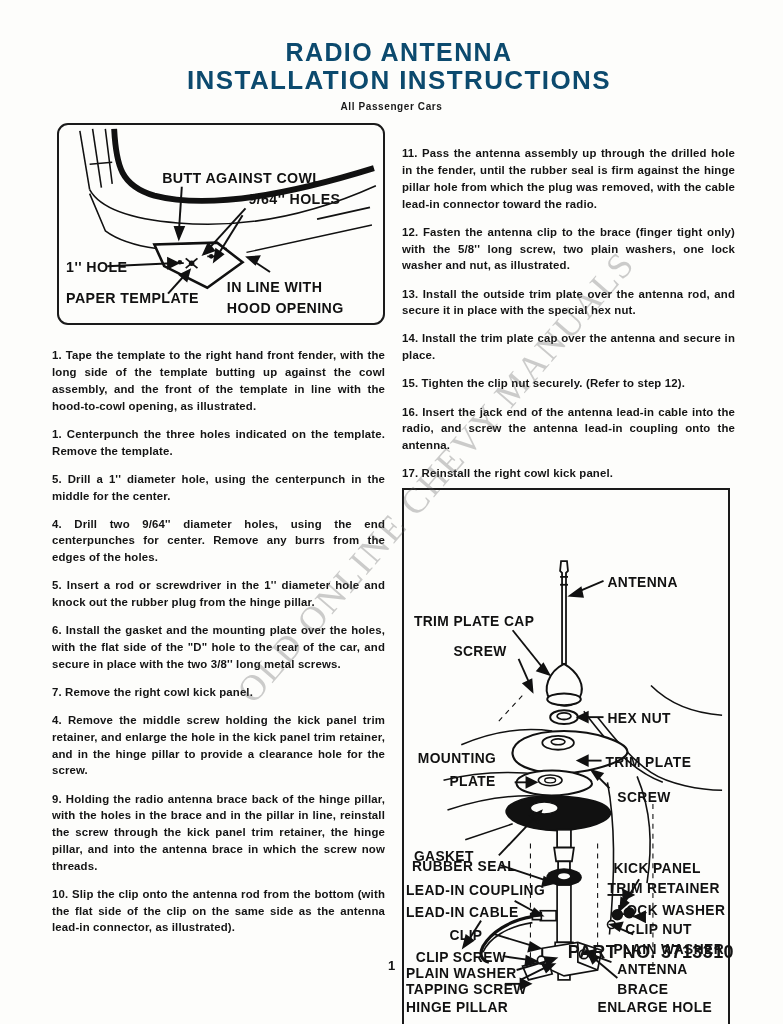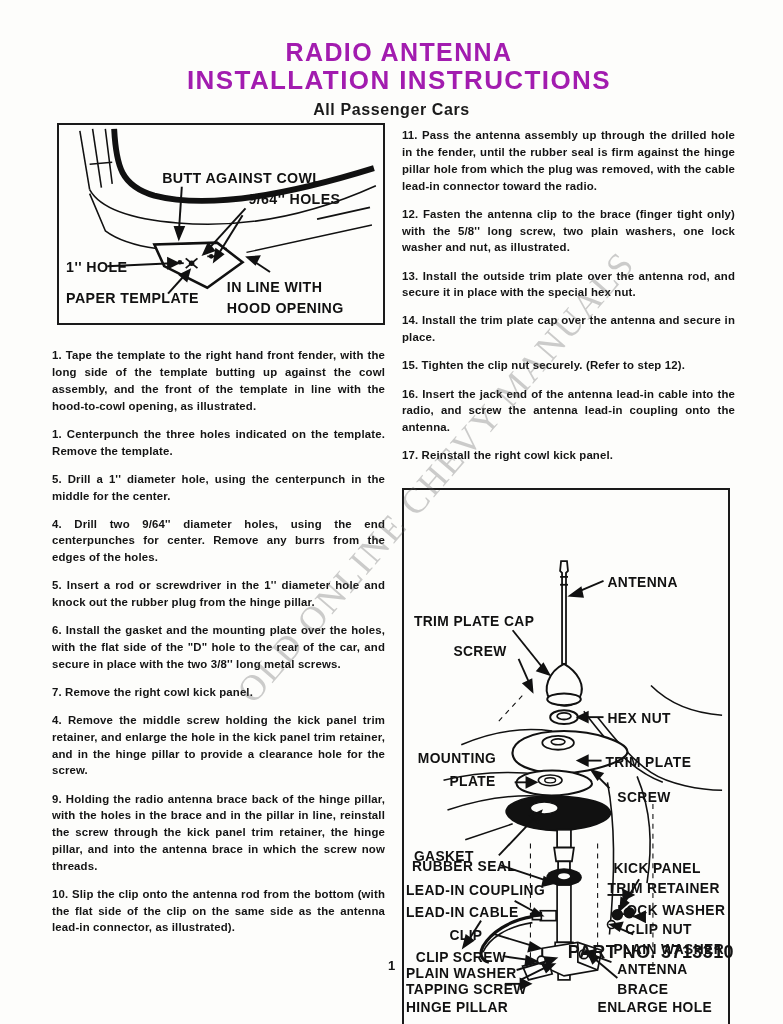--- a/index.html
+++ b/index.html
@@ -52,61 +52,61 @@
     position: absolute;
     left: 0;
     top: 38px;
     width: 783px;
     text-align: center;
   }
   .hd-line1, .hd-line2 {
     font-family: "Liberation Sans", sans-serif;
     font-weight: bold;
     letter-spacing: 1.4px;
-    color: #a21caf;
+    color: #0c4a6e;
     line-height: 1.12;
     padding-left: 15px;
   }
   .hd-line1 { font-size: 25px; }
   .hd-line2 { font-size: 26px; }
   .hd-sub {
-    font-size: 16px;
+    font-size: 10px;
     font-weight: bold;
     letter-spacing: 0.6px;
     margin-top: 6px;
     color: #1a1a1a;
   }
 
   
   .col {
     position: absolute;
     width: 333px;
   }
   #col-left  { left: 52px;  top: 336px; }
-  #col-right { left: 402px; top: 116px; }
+  #col-right { left: 402px; top: 134px; }
 
   .step {
     font-size: 11.4px;
     line-height: 1.47;
     text-align: justify;
     font-weight: bold;
     color: #141414;
     margin-bottom: 11px;
     letter-spacing: 0.15px;
   }
 
   
   .fig-box {
     position: absolute;
     border: 2px solid #1a1a1a;
     background: #fdfdfb;
     box-sizing: border-box;
     overflow: hidden;
   }
-  #fig-top { left: 57px; top: 123px; width: 328px; height: 202px; }
+  #fig-top { left: 57px; top: 123px; width: 328px; height: 202px; border-radius: 11px; }
   #fig-bottom { left: 402px; top: 488px; width: 328px; height: 562px; }
 
   .fig-svg { display: block; width: 100%; height: 100%; }
 
   .lbl {
     font-family: "Liberation Sans", sans-serif;
     font-weight: bold;
     fill: #111;
     letter-spacing: 0.4px;
   }

